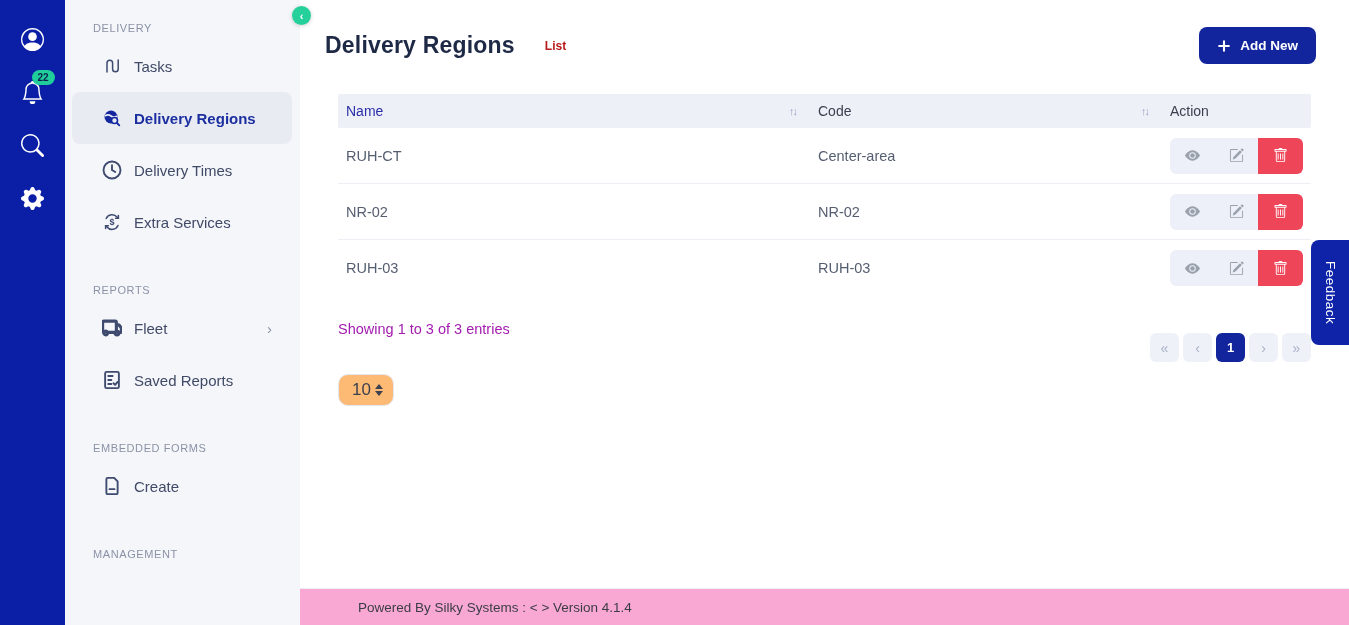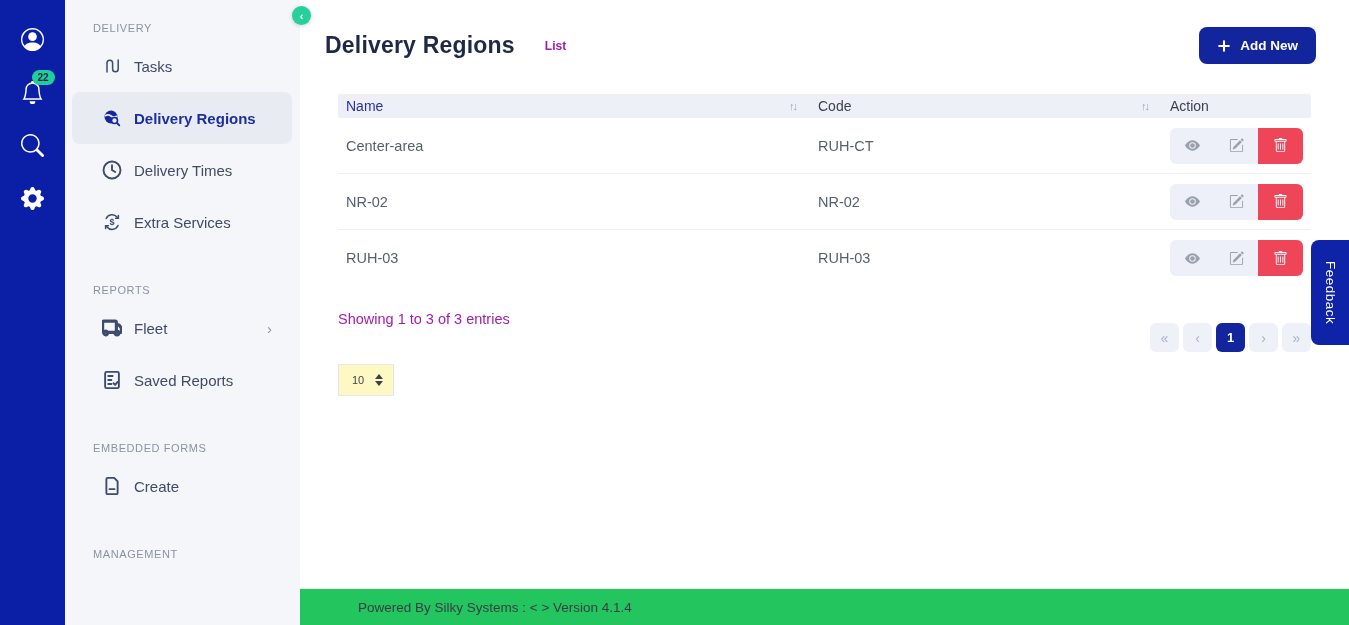--- a/index.html
+++ b/index.html
@@ -22,54 +22,54 @@
   .nav-item.active { background:#e9ebf3; color:#1b2fa0; font-weight:bold; }
   .nav-item.active .nicon svg { stroke:#14279e; }
   .nav-item .chev { margin-left:auto; margin-right:20px; color:#8b92a6; font-size:15px; }
   .toggle-circle { position:absolute; left:292px; top:6px; width:19px; height:19px; background:#26d09a; border-radius:50%; color:#fff; font-size:11px; font-weight:bold; display:flex; align-items:center; justify-content:center; cursor:pointer; z-index:10; box-shadow:0 1px 4px rgba(0,0,0,.18); }
 
   
   .main { flex:1; display:flex; flex-direction:column; position:relative; background:#fff; }
   .content { flex:1; }
   .page-head { display:flex; align-items:center; padding:27px 33px 0 25px; }
   .page-title { font-size:23px; font-weight:bold; color:#1e2946; letter-spacing:0.2px; }
-  .crumb { margin-left:30px; font-size:12px; font-weight:bold; color:#a21caf; cursor:pointer; }
+  .crumb { margin-left:30px; font-size:12px; font-weight:bold; color:#b91c1c; cursor:pointer; }
   .add-btn { margin-left:auto; background:#12259c; color:#fff; border:none; border-radius:8px; height:37px; padding:0 18px; font-size:13.5px; font-weight:bold; display:flex; align-items:center; gap:9px; cursor:pointer; font-family:inherit; }
   .add-btn svg { width:14px; height:14px; stroke:#fff; stroke-width:2.4; }
 
   
   .table { margin:30px 38px 0 38px; }
   .trow { display:grid; grid-template-columns:472px 352px 1fr; align-items:center; }
-  .thead { background:#eef0f8; height:24px; border-radius:2px; }
+  .thead { background:#eef0f8; height:34px; border-radius:2px; }
   .th { font-size:14px; color:#3c4150; padding-left:8px; display:flex; align-items:center; }
   .th.sorted { color:#2a2fa8; }
   .sort { margin-left:auto; margin-right:14px; color:#9aa3c0; font-size:11px; letter-spacing:-2px; cursor:pointer; }
   .tr { height:56px; border-bottom:1px solid #edeff4; }
   .tr:last-child { border-bottom:none; }
   .td { font-size:14.5px; color:#555e70; padding-left:8px; }
   .actions { display:flex; border-radius:6px; overflow:hidden; width:133px; margin-left:8px; }
   .act { width:44px; height:36px; border:none; display:flex; align-items:center; justify-content:center; cursor:pointer; background:#edf0f8; padding:0; }
   .act svg { width:15px; height:15px; fill:#9aa1ad; }
   .act.del { width:45px; background:#ee4558; }
   .act.del svg { fill:#fff; }
 
   
   .list-footer { margin:25px 38px 0 38px; display:flex; justify-content:space-between; align-items:flex-start; }
   .lf-left .summary { font-size:14.5px; color:#a21caf; }
-  .pagesize { margin-top:37px; width:56px; height:32px; background:#fef9c3; border:1px solid #e4e7f0; border-radius:0; display:flex; align-items:center; padding:0 10px 0 13px; font-size:11px; color:#3c4150; cursor:pointer; justify-content:space-between; }
+  .pagesize { margin-top:37px; width:56px; height:32px; background:#fdba74; border:1px solid #e4e7f0; border-radius:10px; display:flex; align-items:center; padding:0 10px 0 13px; font-size:17px; color:#3c4150; cursor:pointer; justify-content:space-between; }
   .spin { display:flex; flex-direction:column; gap:2px; }
   .spin i { width:0; height:0; border-left:4px solid transparent; border-right:4px solid transparent; }
   .spin .up { border-bottom:5px solid #3c4150; }
   .spin .dn { border-top:5px solid #3c4150; }
   .pagination { display:flex; gap:4px; margin-top:12px; }
   .pg { width:29px; height:29px; border:none; border-radius:6px; background:#eef1f8; color:#a9b1c7; font-size:14px; display:flex; align-items:center; justify-content:center; cursor:pointer; font-family:inherit; }
   .pg.active { background:#12259c; color:#fff; font-size:13px; font-weight:bold; }
 
   
-  .footer { height:37px; background:#22c55e; border-top:1px solid #eceef3; display:flex; align-items:center; padding-left:58px; font-size:13.5px; color:#3a3d46; }
+  .footer { height:37px; background:#f9a8d4; border-top:1px solid #eceef3; display:flex; align-items:center; padding-left:58px; font-size:13.5px; color:#3a3d46; }
 
   
   .feedback { position:fixed; right:0; top:240px; width:38px; height:105px; background:#0e23a8; border-radius:8px 0 0 8px; color:#fff; display:flex; align-items:center; justify-content:center; writing-mode:vertical-rl; font-size:13.5px; letter-spacing:0.5px; cursor:pointer; z-index:20; }
 </style>
 </head>
 <body>
 
 <div class="iconbar">
   <div class="ibtn">
     <svg viewBox="0 0 16 16">
@@ -205,22 +205,22 @@
         <div class="th">
           <span>Code</span>
           <span class="sort">↑↓</span>
         </div>
         <div class="th">
           <span>Action</span>
         </div>
       </div>
 
       <div class="trow tr">
+        <div class="td">RUH-CT</div>
         <div class="td">Center-area</div>
-        <div class="td">RUH-CT</div>
         <div class="actions">
           <button class="act">
               <svg viewBox="0 0 16 16">
                 <path d="M10.5 8a2.5 2.5 0 1 1-5 0 2.5 2.5 0 0 1 5 0z"></path>
                 <path d="M0 8s3-5.5 8-5.5S16 8 16 8s-3 5.5-8 5.5S0 8 0 8zm8 3.5a3.5 3.5 0 1 0 0-7 3.5 3.5 0 0 0 0 7z"></path>
               </svg>
             </button>
           <button class="act">
               <svg viewBox="0 0 16 16">
                 <path d="M15.502 1.94a.5.5 0 0 1 0 .706L14.459 3.69l-2-2L13.502.646a.5.5 0 0 1 .707 0l1.293 1.293zm-1.75 2.456-2-2L4.939 9.21a.5.5 0 0 0-.121.196l-.805 2.414a.25.25 0 0 0 .316.316l2.414-.805a.5.5 0 0 0 .196-.12l6.813-6.814z"></path>

